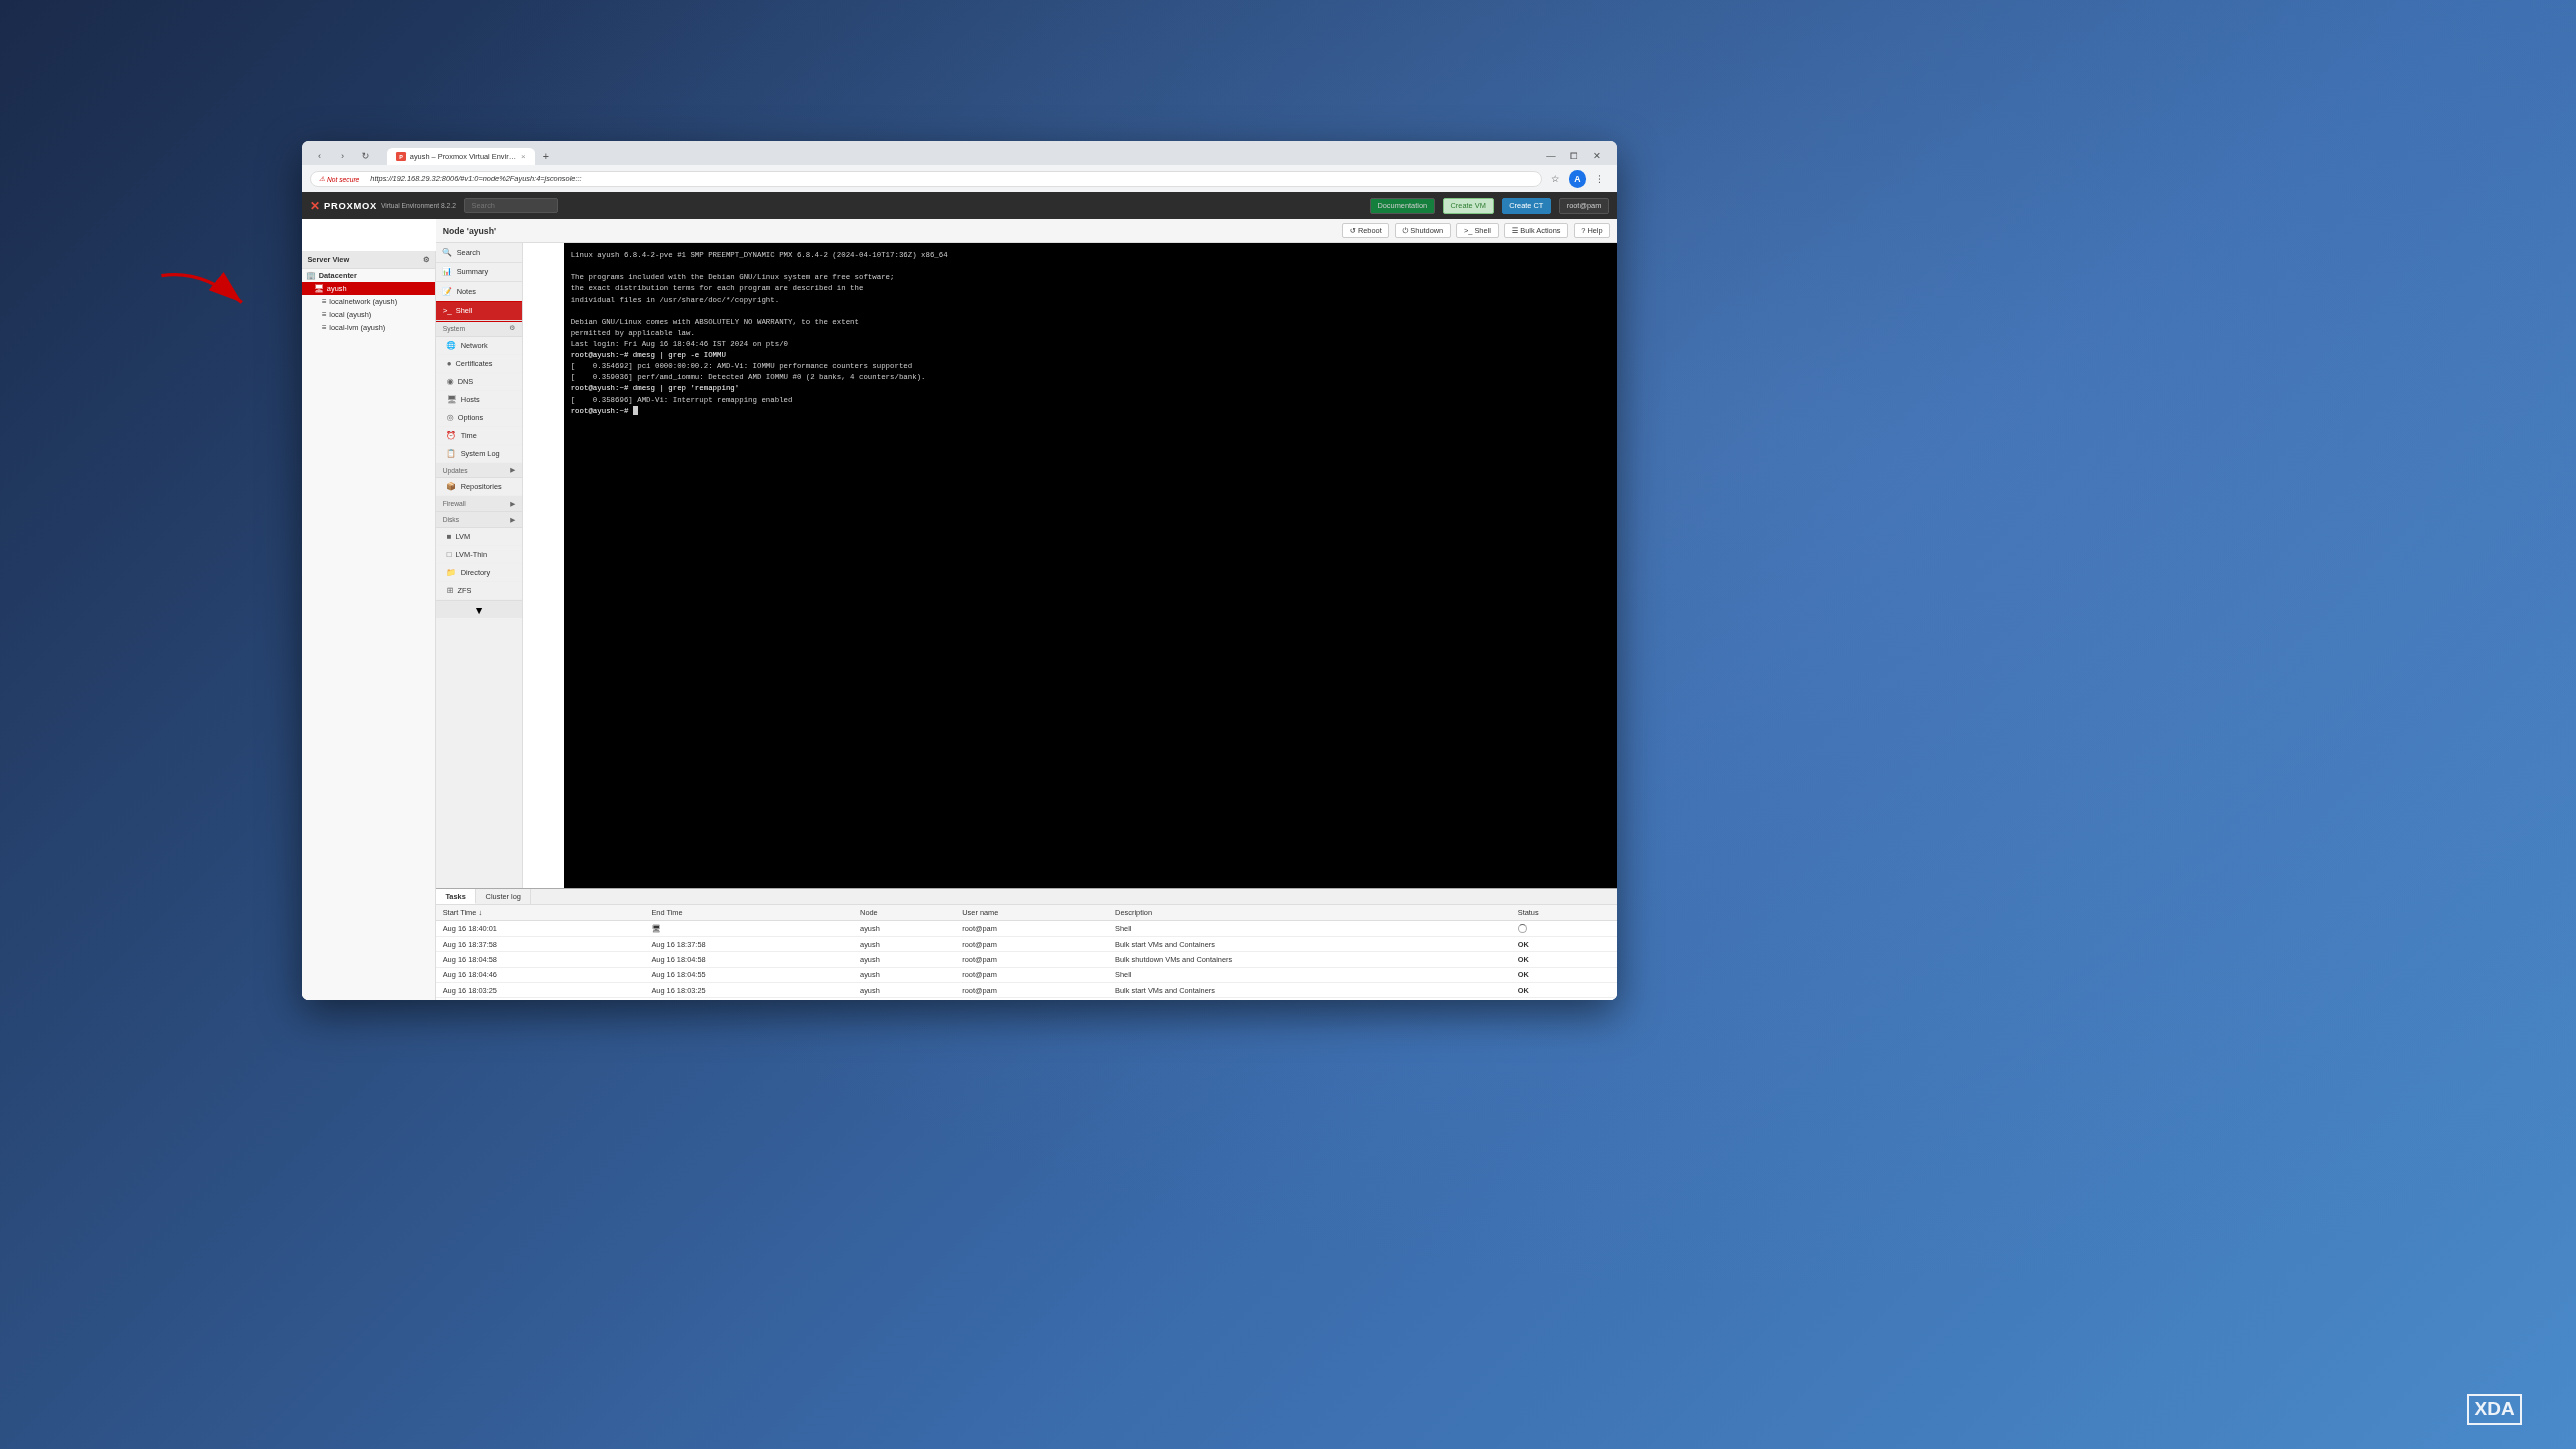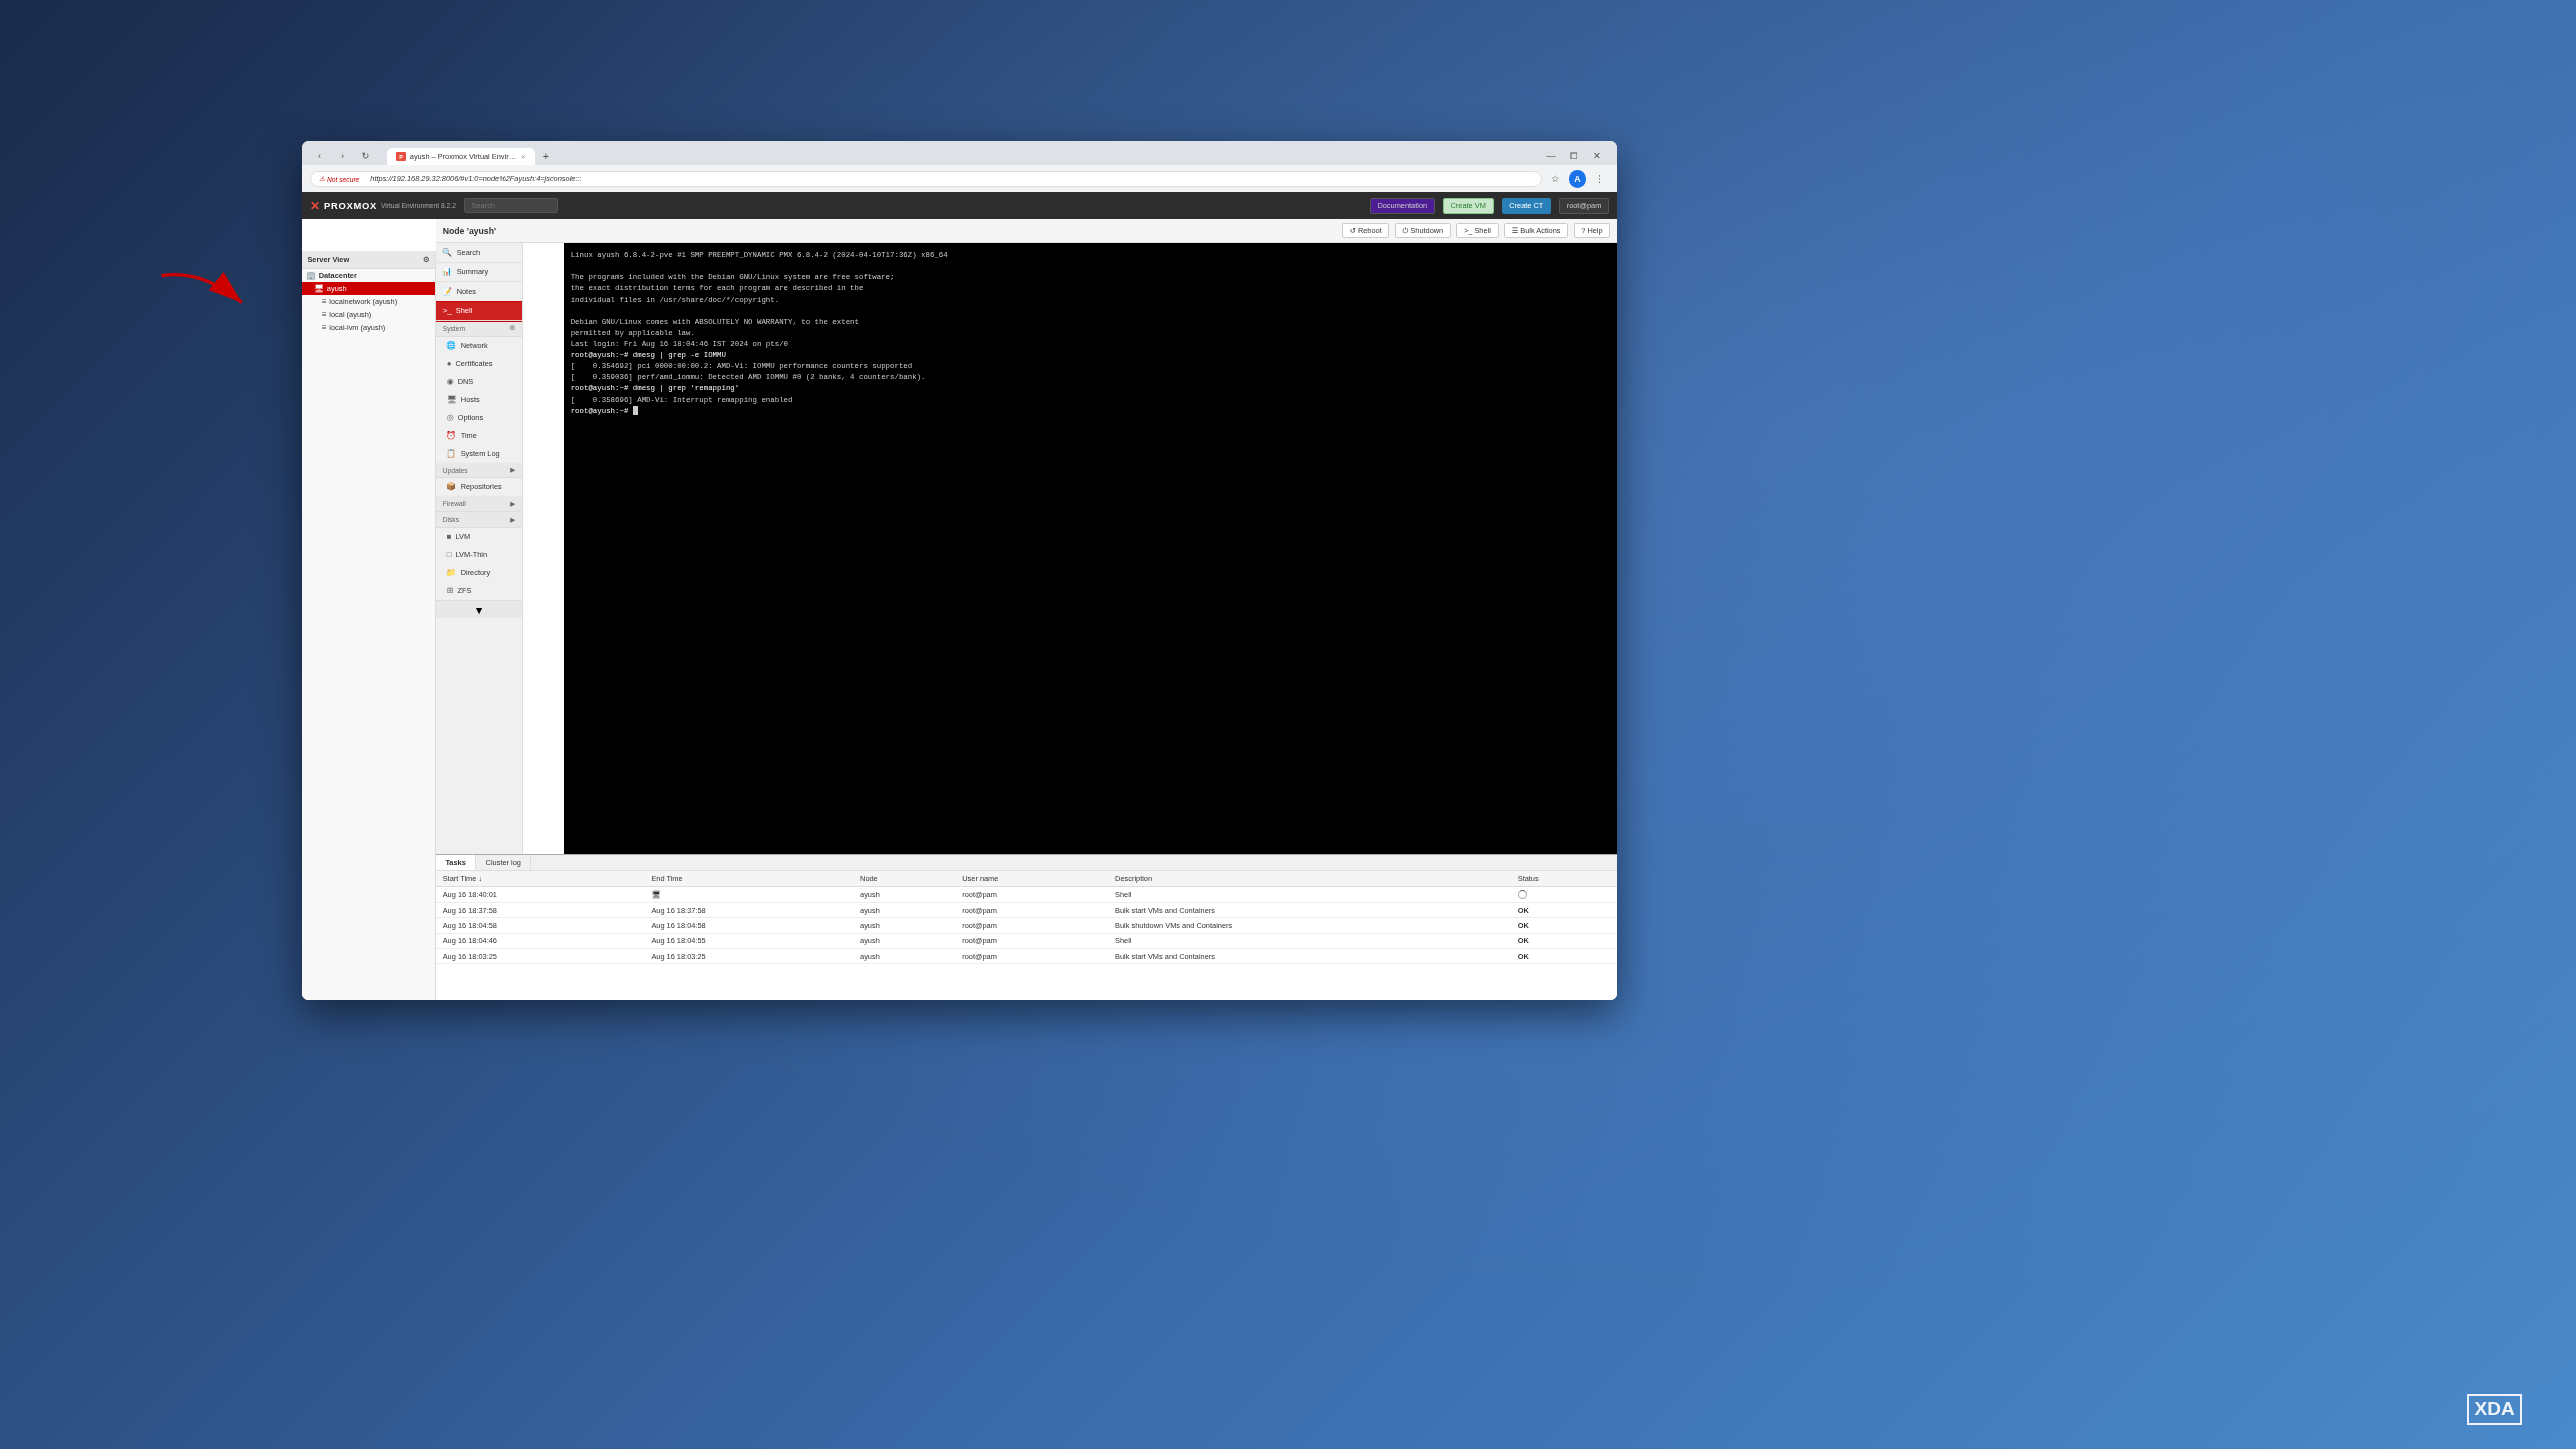--- a/index.html
+++ b/index.html
@@ -230,21 +230,21 @@
       width: 94px;
     }
     .header-spacer { flex: 1; }
     .header-btn {
       display: flex;
       align-items: center;
       gap: 2.7px;
       padding: 2.7px 6.7px;
       border-radius: 2px;
       border: 0.7px solid #555;
-      background: #4c1d95;
+      background: #15803d;
       color: #ccc;
       font-size: 7.4px;
       cursor: pointer;
       white-space: nowrap;
     }
     .header-btn.create-vm { background: #c8e6c9; color: #2e7d32; border-color: #81c784; text-align: right; }
     .header-btn.create-ct { background: #2980b9; color: #fff; border-color: #2980b9; }
     .header-btn.user-btn { background: #3a3a3a; }
 
     
@@ -406,21 +406,21 @@
     .terminal-cursor {
       display: inline-block;
       width: 5.4px;
       height: 9.4px;
       background: #ccc;
       vertical-align: middle;
     }
 
     
     .bottom-panel {
-      height: 146px;
+      height: 112px;
       border-top: 1.3px solid #aaa;
       background: #fff;
       flex-shrink: 0;
       display: flex;
       flex-direction: column;
     }
     .bottom-tabs {
       display: flex;
       background: #f0f0f0;
       border-bottom: 0.7px solid #ddd;

